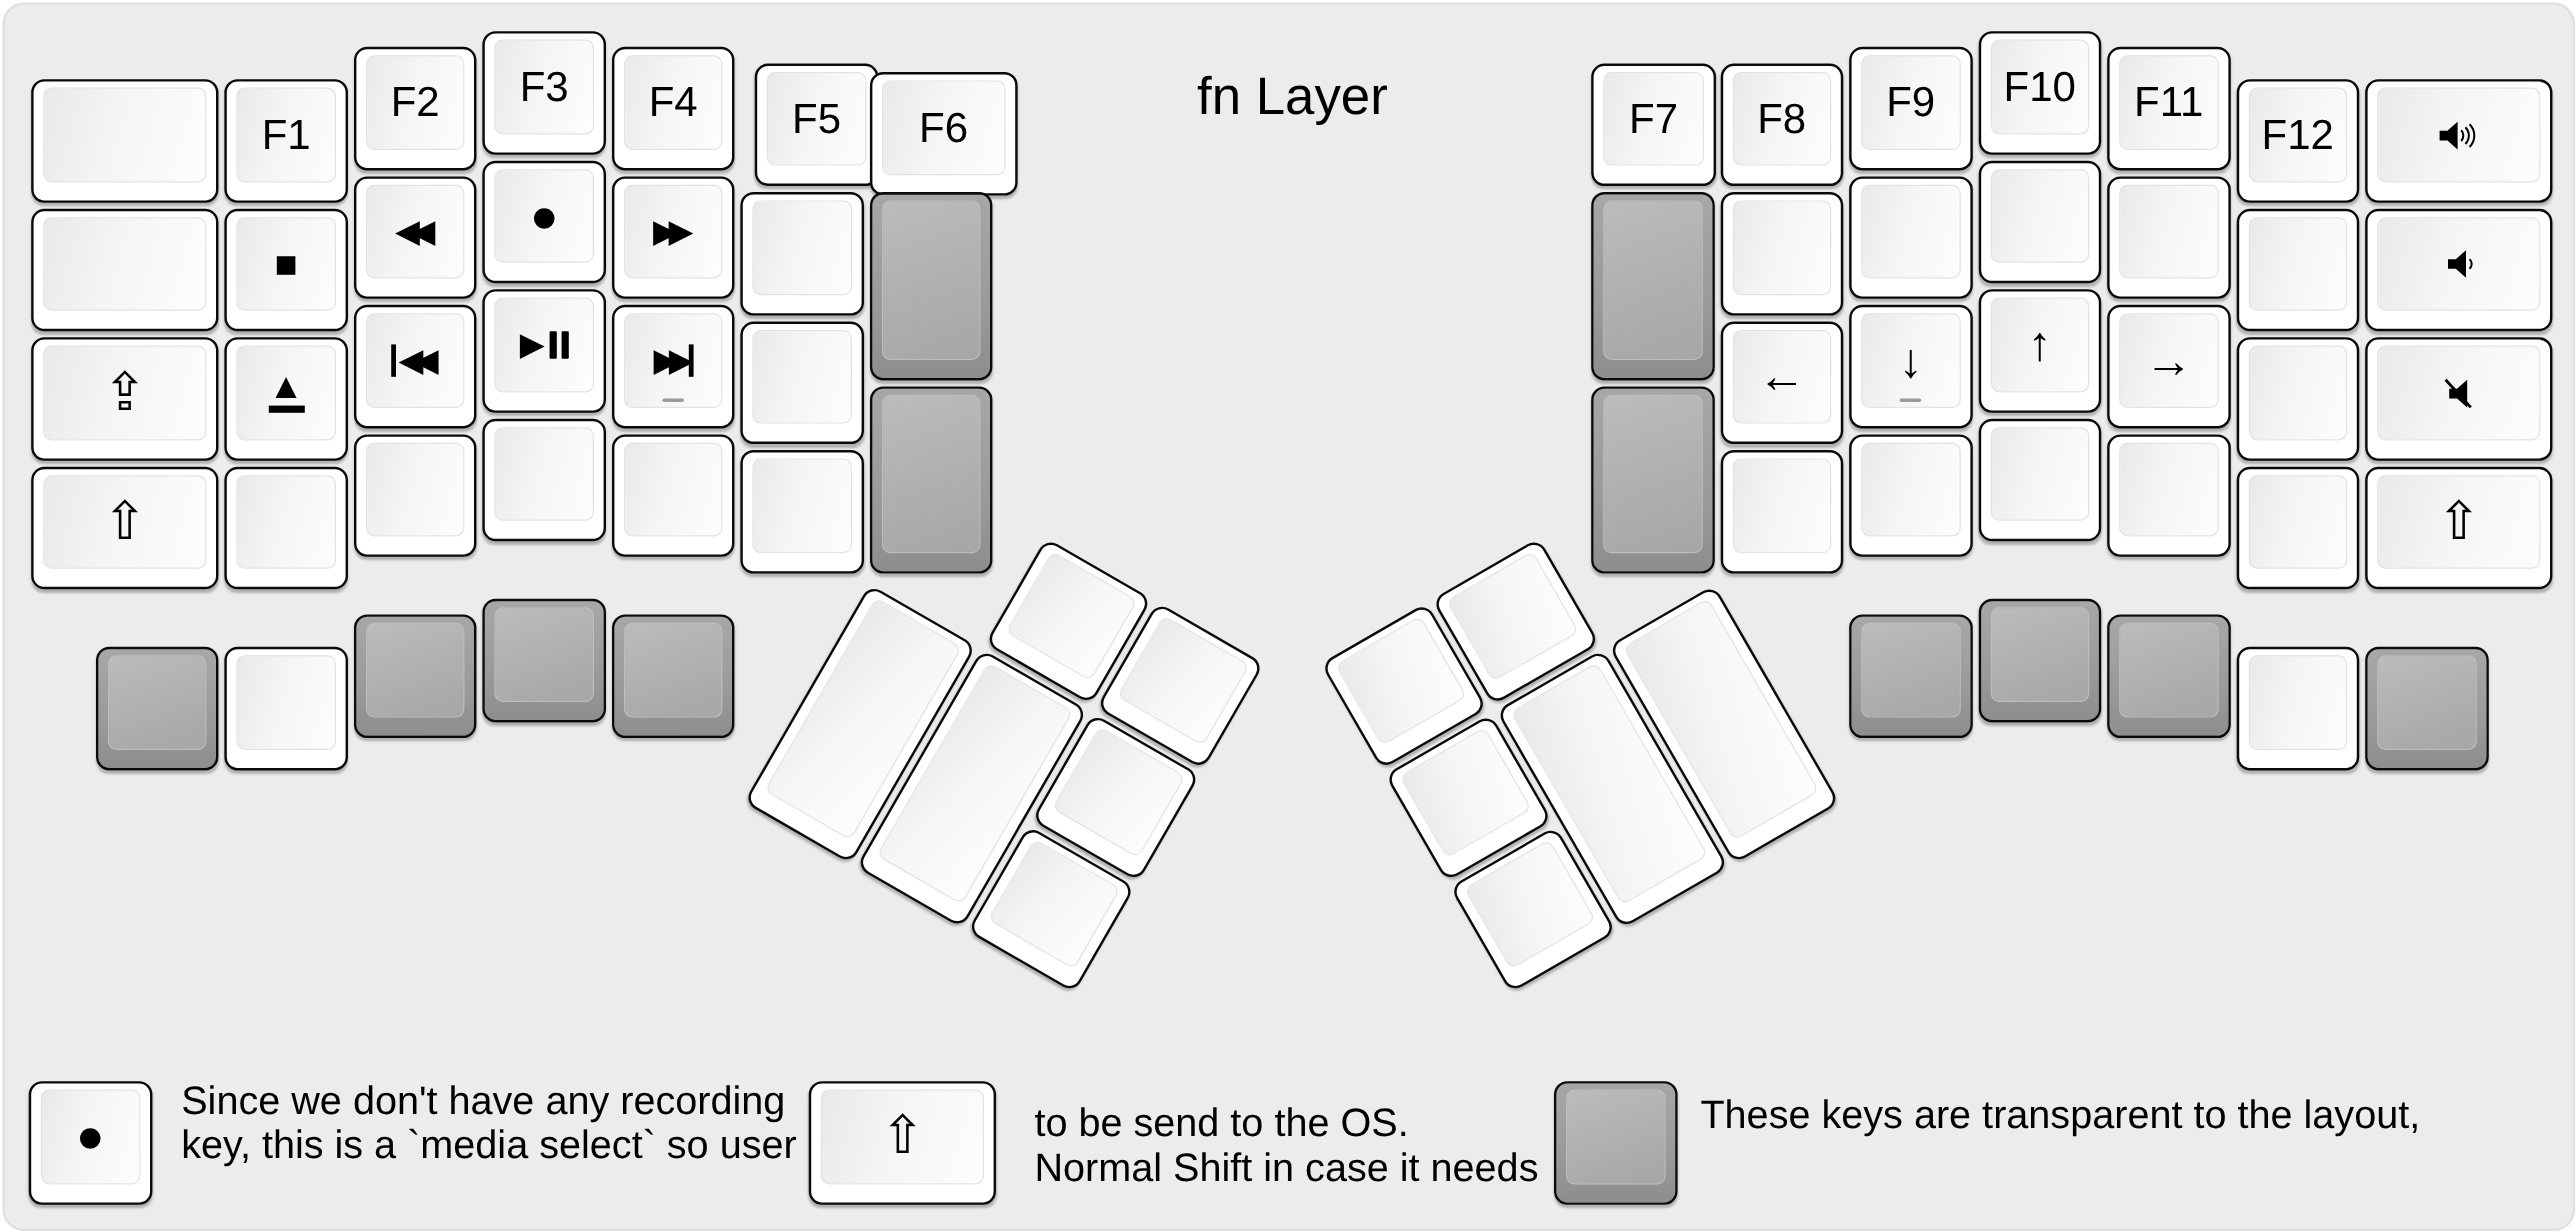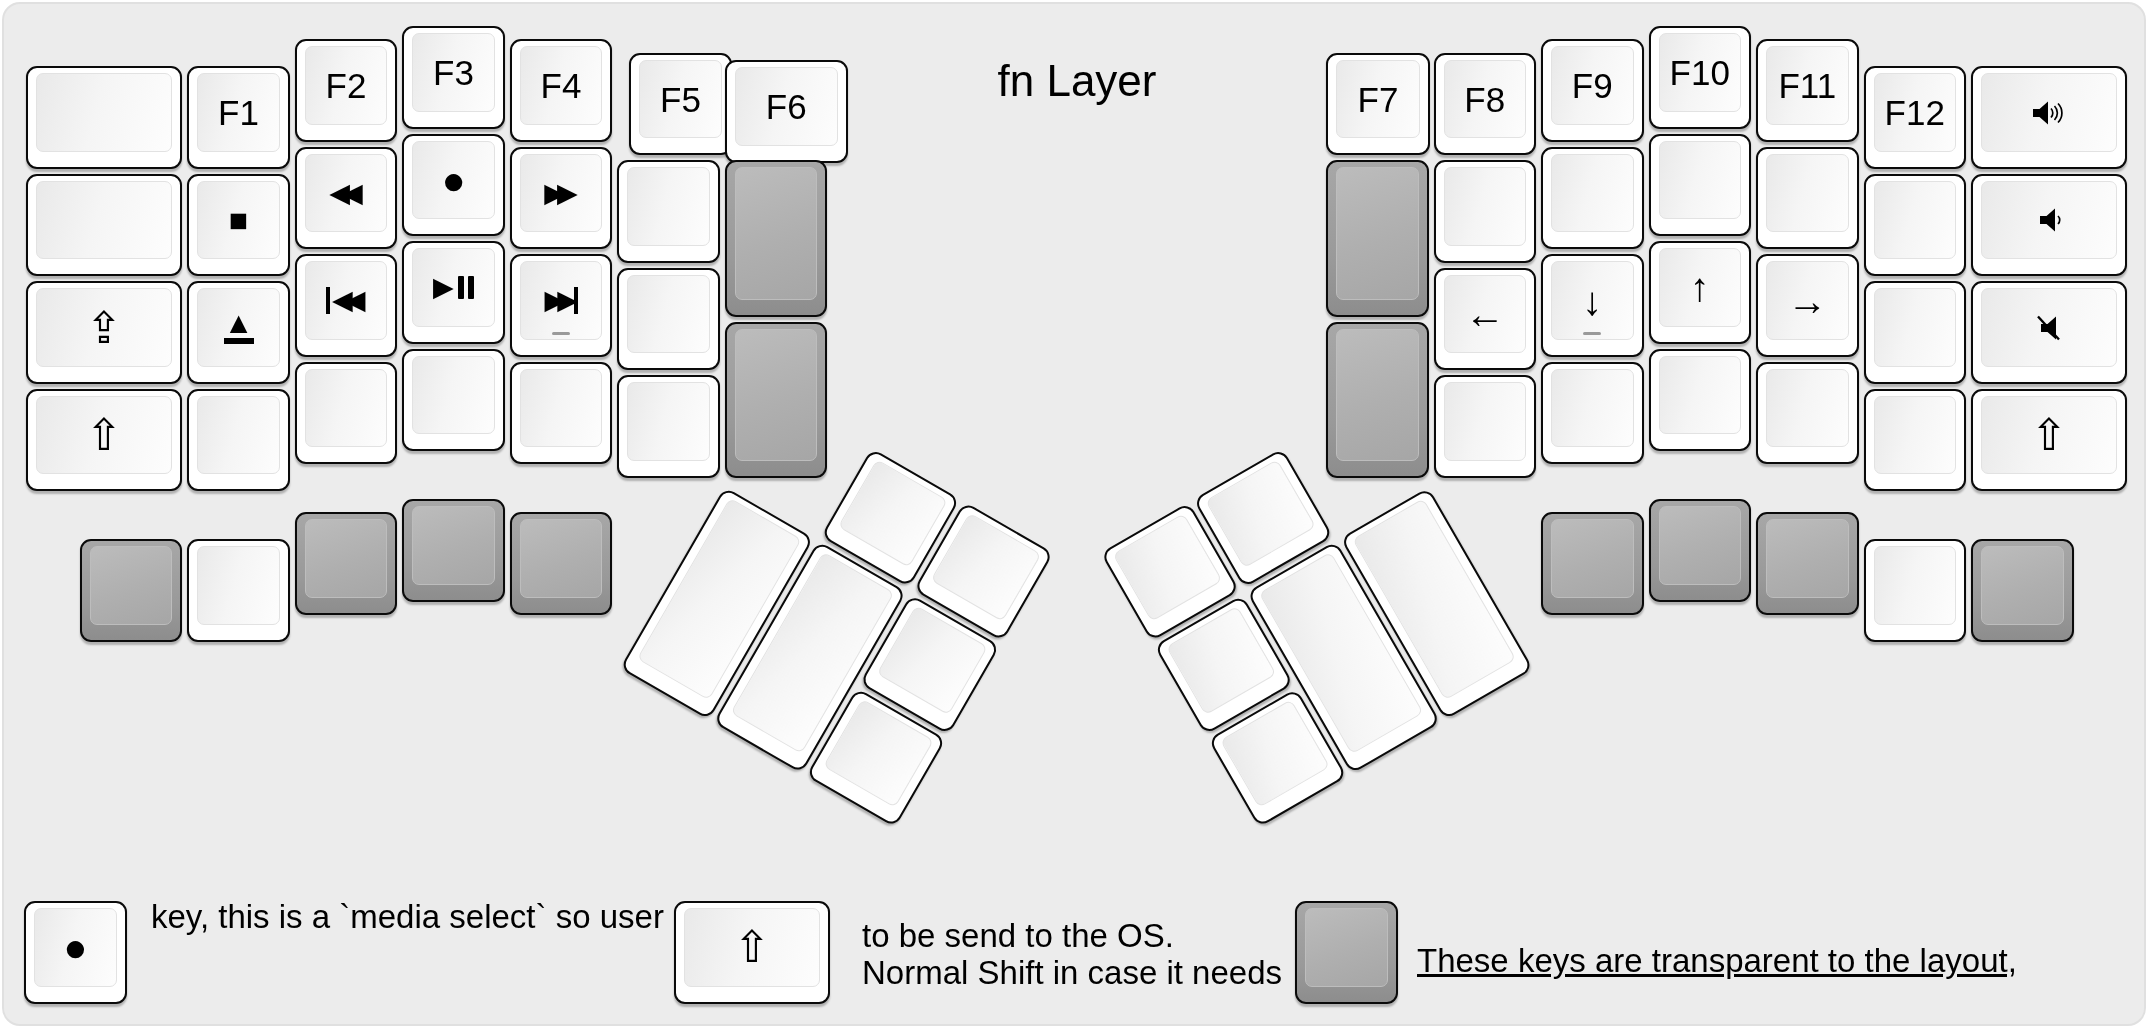--- a/index.html
+++ b/index.html
@@ -402,38 +402,39 @@
   <div id="legend">
       <div class="legend-wrap" style="left: 0px; top: 0px;">
         <div class="key kw" style="left: 20px; top: 897px; width: 102.5px; height: 102.5px;">
           <div class="keytop tw">
             <span class="kicon">
               <span class="g" style="font-size:40px">●</span>
             </span>
           </div>
         </div>
         <div class="legend-item-text" style="left: 147px; top: 894.25px;">
+          <div>Since we don't have any recording</div>
           <div>key, this is a `media select` so user</div>
         </div>
       </div>
       <div class="legend-wrap" style="left: 0px; top: 0px;">
         <div class="key kw" style="left: 670px; top: 897px; width: 156.25px; height: 102.5px;">
           <div class="keytop tw">
             <span class="kicon">
               <span class="g bigshift">⇧</span>
             </span>
           </div>
         </div>
         <div class="legend-item-text" style="left: 858px; top: 912.75px;">
           <div>to be send to the OS.</div>
           <div>Normal Shift in case it needs</div>
         </div>
       </div>
       <div class="legend-wrap" style="left: 0px; top: 0px;">
         <div class="key kg" style="left: 1291px; top: 897px; width: 102.5px; height: 102.5px;">
           <div class="keytop tg"></div>
         </div>
-        <div class="legend-item-text" style="left: 1413px; top: 938px; text-decoration: underline;">
+        <div class="legend-item-text" style="left: 1413px; top: 906px;">
           <div>These keys are transparent to the layout,</div>
         </div>
       </div>
     </div>
 </div>
 
 </body></html>

